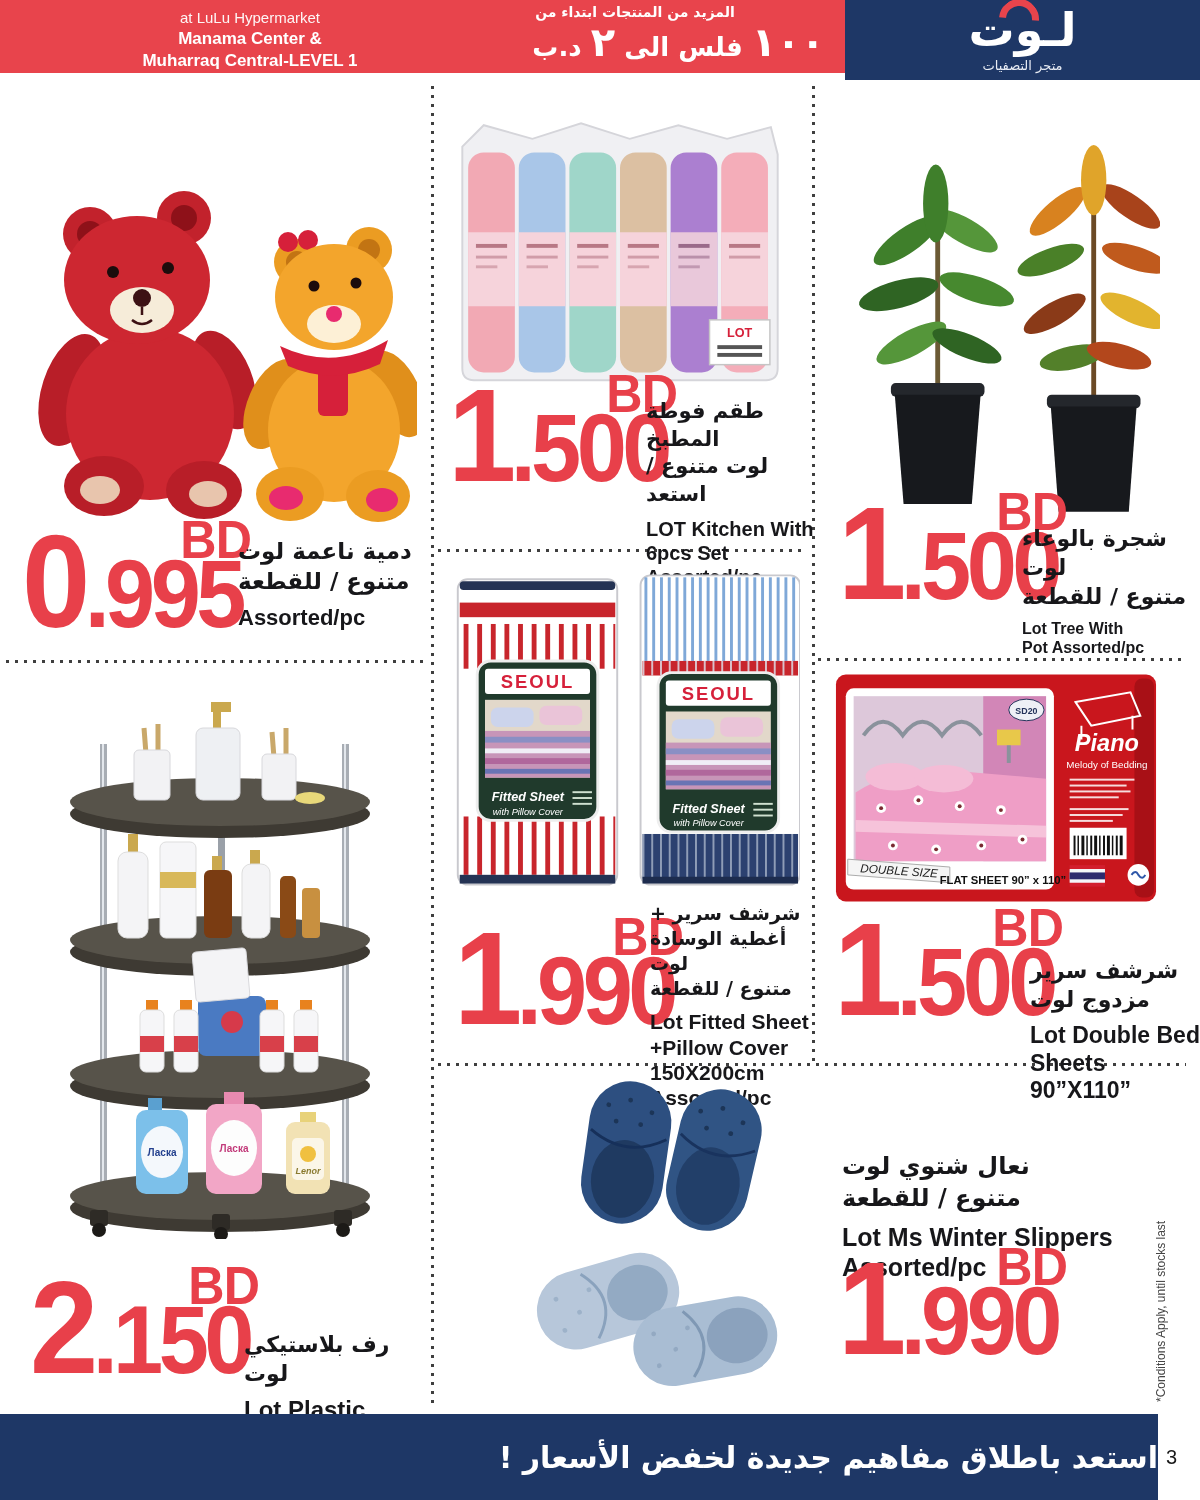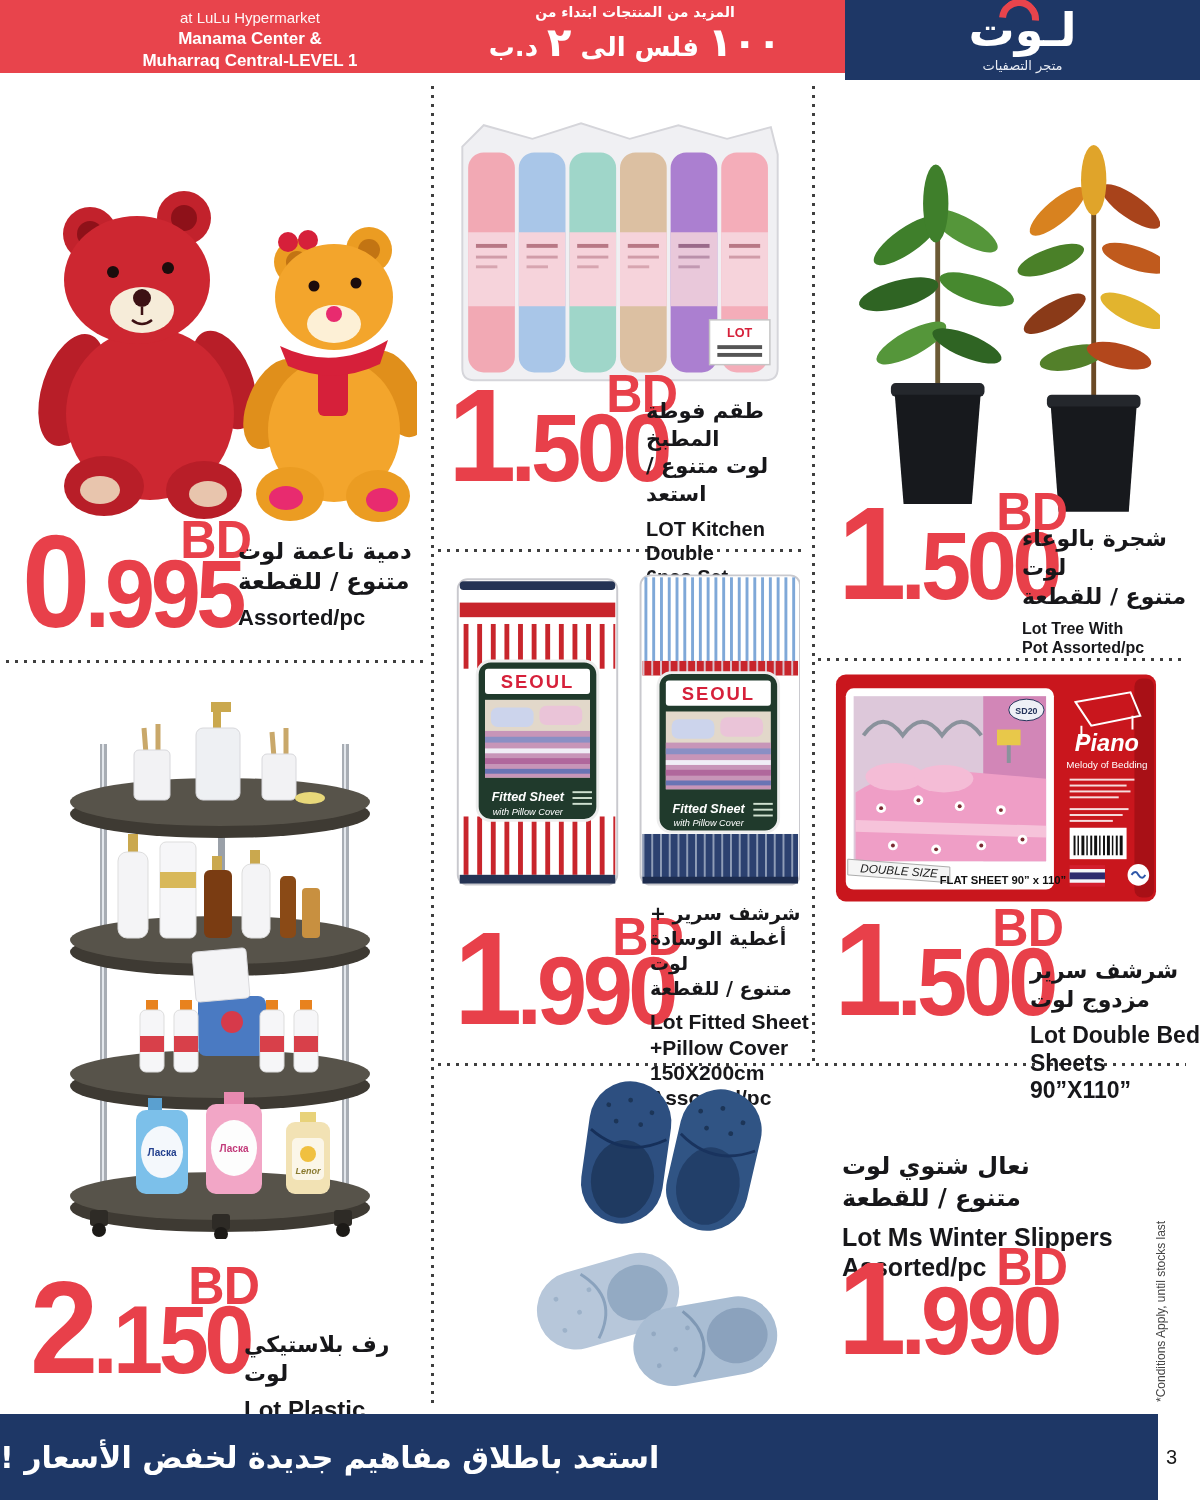--- a/index.html
+++ b/index.html
@@ -7,21 +7,21 @@
 
   
   .hdr-red{position:absolute;left:0;top:0;width:845px;height:73px;background:#e8444c;}
   .hdr-blue{position:absolute;left:845px;top:0;width:355px;height:80px;background:#1e3766;
             display:flex;flex-direction:column;align-items:center;justify-content:center;}
   .store{position:absolute;left:95px;top:8px;width:310px;text-align:center;color:#fff;line-height:1.3;}
   .store .s1{font-size:15px;opacity:.95;}
   .store .s2{font-size:17px;font-weight:bold;}
   .promo{position:absolute;left:445px;top:4px;width:380px;text-align:center;color:#fff;font-family:"DejaVu Sans",sans-serif;}
   .p-small{font-size:14px;font-weight:bold;}
-  .p-big{font-size:26px;font-weight:bold;line-height:1.1;}
+  .p-big{font-size:26px;font-weight:bold;line-height:1.1;text-align:right;}
   .p-big .p-num{font-size:40px;}
   .logo-wrap{position:relative;}
   .logo-name{font-size:46px;font-weight:bold;color:#fff;line-height:1;font-family:"DejaVu Sans",sans-serif;}
   .swoosh{position:absolute;left:50%;margin-left:-24px;top:-8px;width:26px;height:26px;border:7px solid #e8444c;
           border-bottom-color:transparent;border-left-color:transparent;border-radius:50%;transform:rotate(-40deg);}
   .logo-tag{font-size:13px;color:#e9edf5;margin-top:5px;font-family:"DejaVu Sans",sans-serif;}
 
   
   .dvv{position:absolute;width:3px;background:repeating-linear-gradient(180deg,#3f3f3f 0 3px,transparent 3px 9px);}
   .dvh{position:absolute;height:3px;background:repeating-linear-gradient(90deg,#3f3f3f 0 3px,transparent 3px 9px);}
@@ -35,21 +35,21 @@
   .pi{font-size:132px;}
   .pf{font-size:97px;letter-spacing:-5px;}
   .cur{position:absolute;top:-20px;right:-10px;font-size:54px;letter-spacing:-1px;line-height:1;}
 
   .desc{position:absolute;color:#17171a;font-weight:bold;}
   .desc .ar{direction:rtl;text-align:left;line-height:1.32;font-family:"DejaVu Sans",sans-serif;}
   .desc .en{line-height:1.2;margin-top:8px;}
 
   
   .footer{position:absolute;left:0;top:1414px;width:1158px;height:86px;background:#1e3766;color:#fff;
-          display:flex;align-items:center;justify-content:flex-end;font-size:30px;font-weight:bold;
+          display:flex;align-items:center;justify-content:flex-start;font-size:30px;font-weight:bold;
           font-family:"DejaVu Sans",sans-serif;}
   .pagenum{position:absolute;left:1166px;top:1446px;font-size:20px;color:#1a1a1a;}
   .conditions{position:absolute;left:1154px;top:1402px;width:330px;transform:rotate(-90deg);
               transform-origin:0 0;font-size:12px;color:#444;}
   svg text{font-family:"Liberation Sans",sans-serif;}
 </style>
 </head>
 <body>
 
 <div class="hdr-red">
@@ -196,21 +196,21 @@
   </svg>
   <div class="price" style="left:16px;top:306px">
     <span class="pi">1</span>
       <span class="pf">.500</span>
     <span class="cur">BD</span>
   </div>
   <div class="desc" style="left:214px;top:318px;width:174px">
     <div class="ar" style="font-size:21px">طقم فوطة المطبخ</div>
     <div class="ar" style="font-size:21px">لوت متنوع / استعد</div>
     <div class="en" style="font-size:20px">
-      <div>LOT Kitchen Double</div>
+      <div>LOT Kitchen With</div>
       <div>6pcs Set Assorted/pc</div>
     </div>
   </div>
 </section>
 
 <section class="cell" style="left:812px;top:80px;width:388px;height:578px">
   <svg class="photo" style="left:36px;top:14px" width="312" height="420" viewBox="0 0 320 430">
     <g>
       <path d="M92 310 L92 140" stroke="#6b5a35" stroke-width="5"></path>
       <ellipse cx="60" cy="150" rx="40" ry="13" fill="#3f7f2b" transform="rotate(-35 60 150)"></ellipse>

